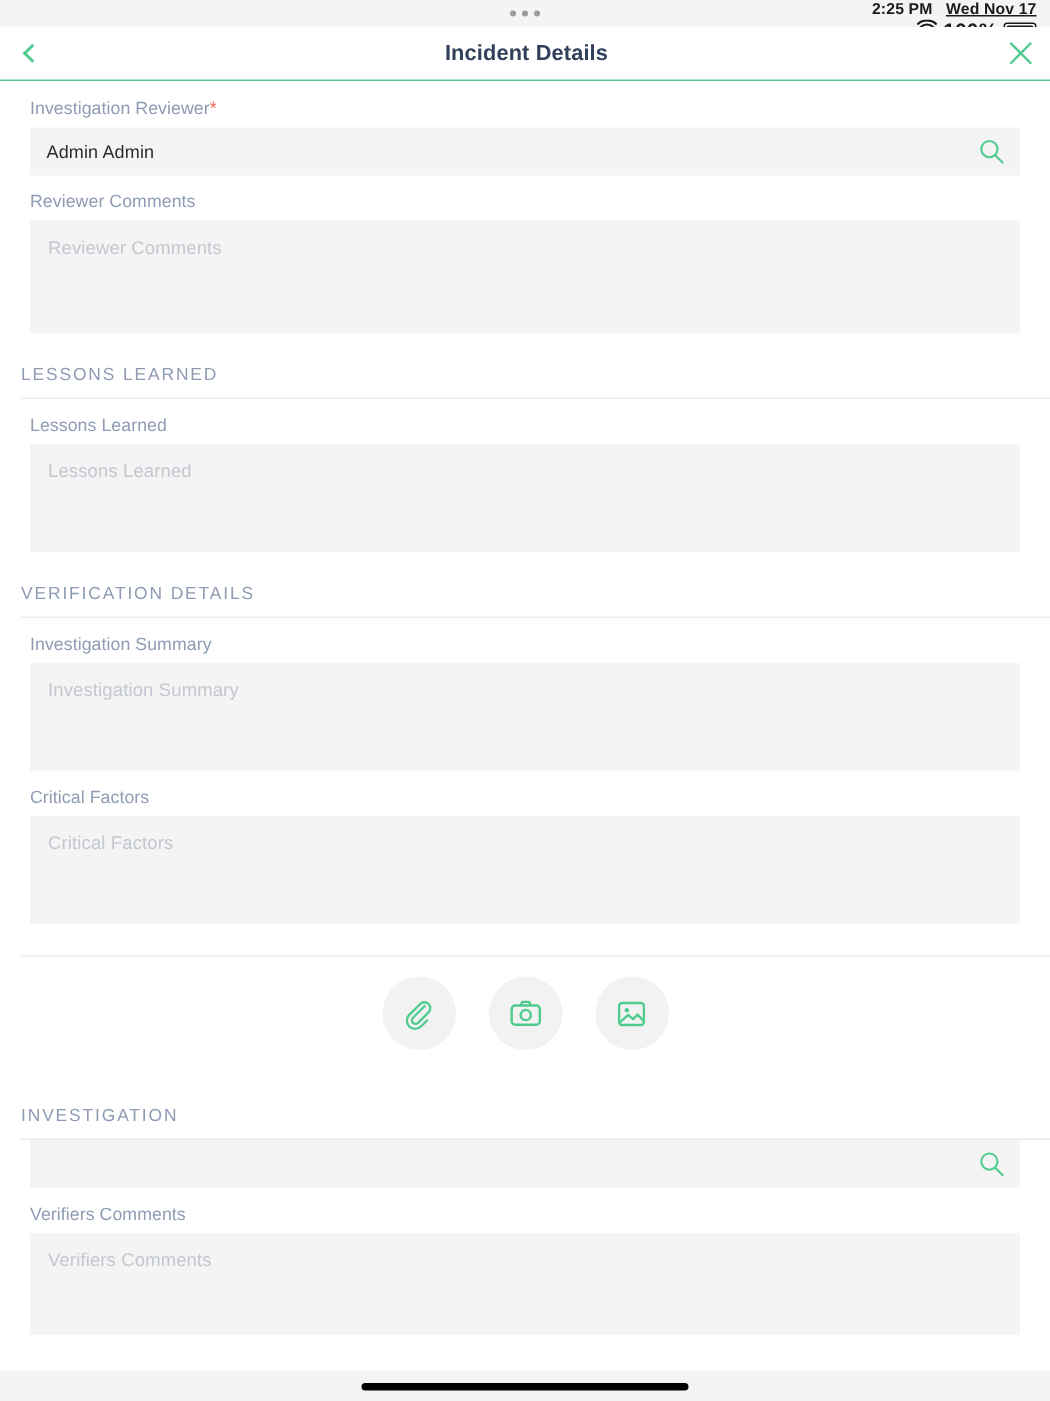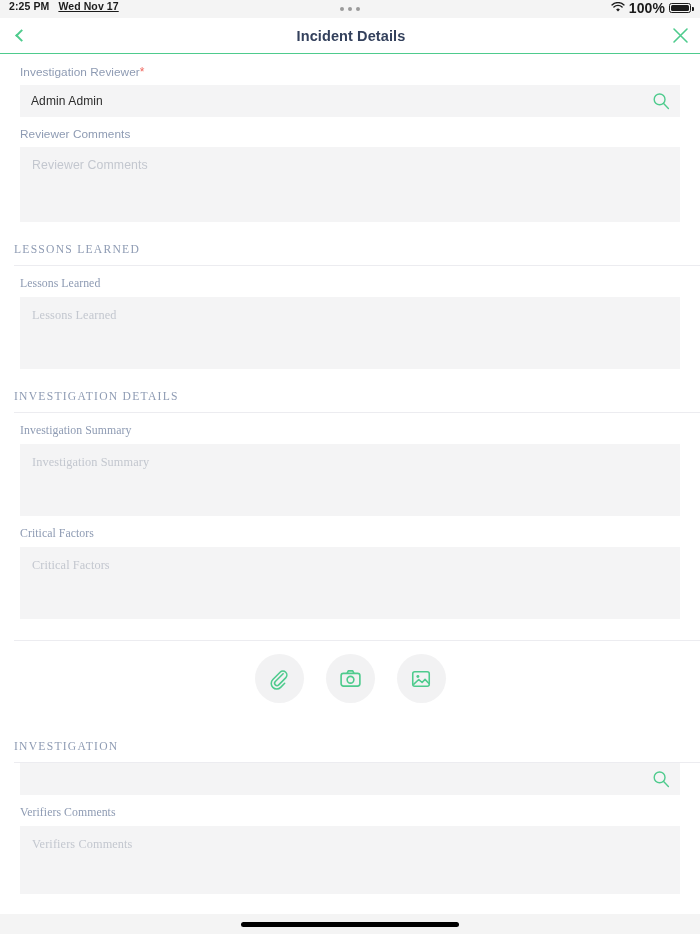--- a/index.html
+++ b/index.html
@@ -23,26 +23,27 @@
     background: #ffffff;
     overflow: hidden;
   }
 
   
   .statusbar {
     position: relative;
     height: 18px;
     background: #f4f4f4;
     display: flex;
-    align-items: flex-start;
+    align-items: flex-end;
     padding: 0 9px;
     font-size: 10.5px;
     color: #1b1b1b;
     font-weight: bold;
     letter-spacing: 0.1px;
+    flex-direction: column;
   }
   .sb-left {
     display: flex;
     align-items: center;
     gap: 9px;
     white-space: nowrap;
   }
   .sb-time { font-weight: bold; }
   .sb-date { font-weight: bold; text-decoration: underline; }
   .sb-dots {
@@ -193,21 +194,20 @@
     font-size: 12.3px;
     color: #c3c7cf;
     letter-spacing: 0.1px;
   }
   .ta-75 { height: 75px; }
   .ta-72 { height: 72px; }
   .ta-68 { height: 68px; }
 
   .section {
     margin-top: 21px;
-    font-family: Liberation Serif, serif;
   }
   .section-title {
     font-size: 11.6px;
     color: #8e9bb3;
     letter-spacing: 1.25px;
     padding: 0 0 9px 14px;
   }
   .section-rule {
     height: 1px;
     background: #ececf0;
@@ -320,21 +320,21 @@
     <div class="section">
       <div class="section-title">LESSONS LEARNED</div>
       <div class="section-rule"></div>
       <div class="field">
         <div class="label">Lessons Learned</div>
         <div class="textarea ta-72">Lessons Learned</div>
       </div>
     </div>
 
     <div class="section">
-      <div class="section-title">INVESTIGATION DETAILS</div>
+      <div class="section-title">VERIFICATION DETAILS</div>
       <div class="section-rule"></div>
       <div class="field">
         <div class="label">Investigation Summary</div>
         <div class="textarea ta-72">Investigation Summary</div>
       </div>
       <div class="field">
         <div class="label">Critical Factors</div>
         <div class="textarea ta-72">Critical Factors</div>
       </div>
     </div>

